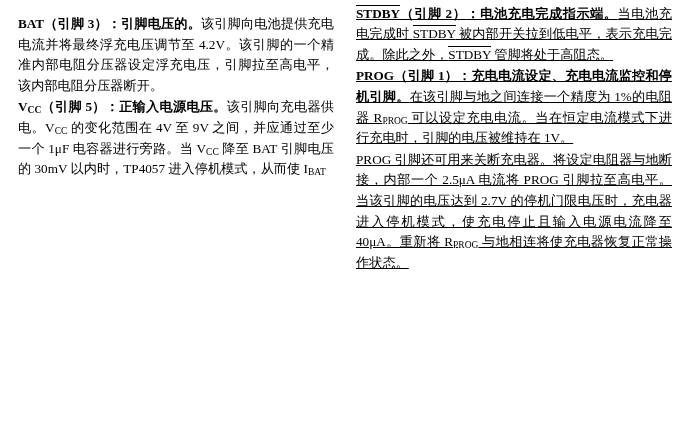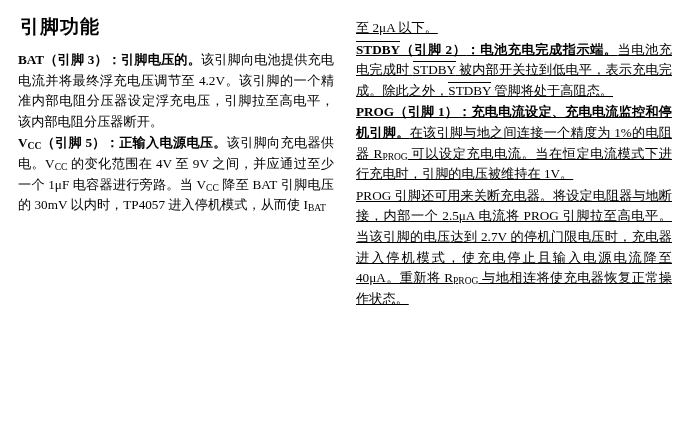--- a/index.html
+++ b/index.html
@@ -59,21 +59,20 @@
     font-size: 0.72em;
     vertical-align: -0.25em;
     line-height: 0;
   }
 </style>
 </head>
 <body>
 
 <div class="page">
 
-  <h1 class="page-title">引脚功能</h1>
 
   <div class="columns">
 
     <div class="col left">
 
 
 
       <p class="para">
         <span class="term">BAT</span><span class="term">（引脚 3）</span><span class="term">：引脚电压的。</span><span>该引脚向电池提供充电电流并将最终浮充电压调节至 4.2V。该引脚的一个精准内部电阻分压器设定浮充电压，引脚拉至高电平，该内部电阻分压器断开。</span>
       </p>

